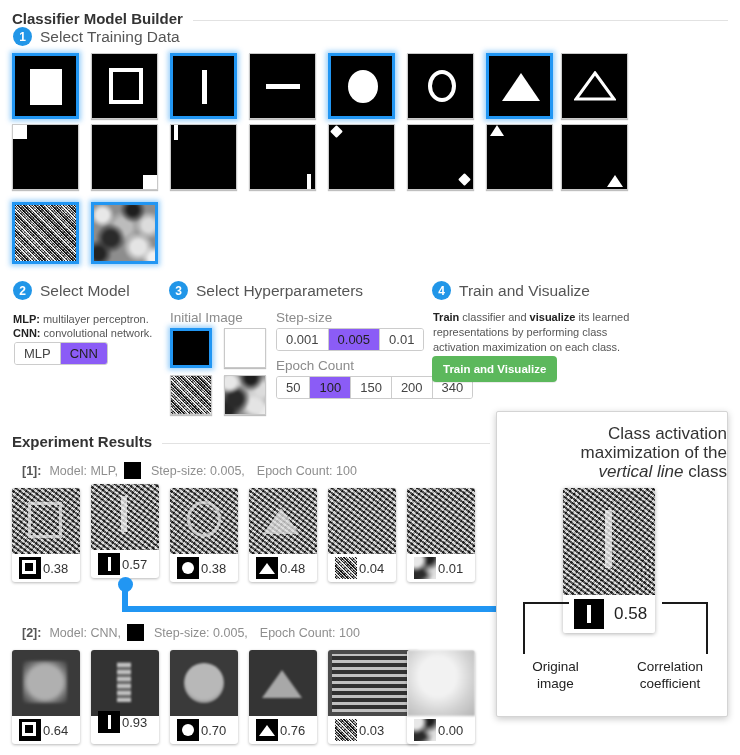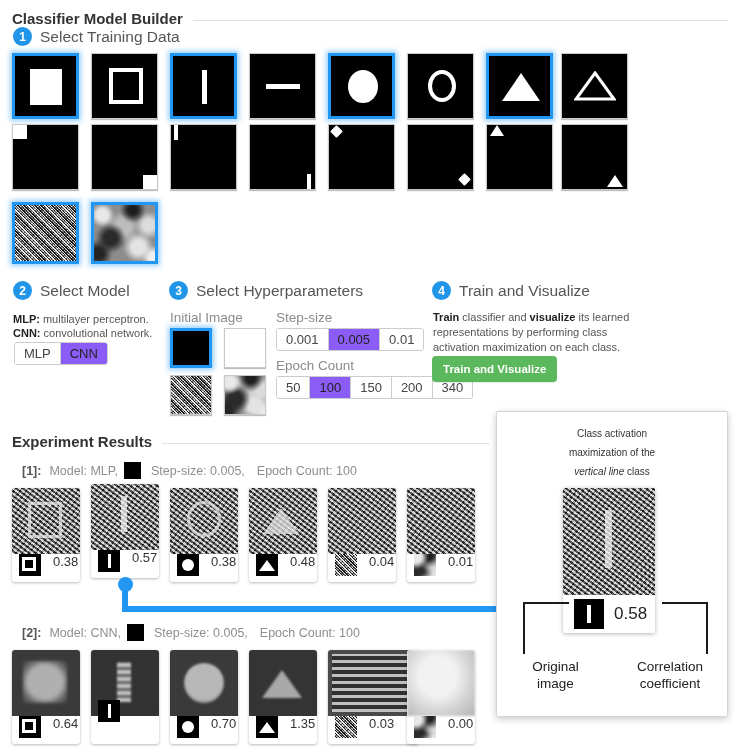--- a/index.html
+++ b/index.html
@@ -92,28 +92,28 @@
   .sublabel{position:absolute;font-size:13.5px;color:#8b8b8b;white-space:nowrap;}
 
   
   .exp-meta{position:absolute;display:flex;align-items:center;font-size:12.5px;color:#8e8e8e;white-space:nowrap;gap:0;}
   .exp-meta .idx{color:#555;font-weight:bold;margin-right:8px;}
   .exp-meta .seg{margin-right:12px;}
   .exp-meta .chipimg{width:17px;height:17px;background:#000;display:inline-block;margin:0 2px 0 4px;vertical-align:middle;}
 
   .rcard{position:absolute;background:#fff;border-radius:3px;
          box-shadow:0 1px 3px rgba(0,0,0,.28);overflow:hidden;}
-  .rcard .foot{position:absolute;left:0;right:0;bottom:0;display:flex;align-items:flex-start;gap:12px;padding-left:7px;}
+  .rcard .foot{position:absolute;left:0;right:0;bottom:0;display:flex;align-items:center;gap:2px;padding-left:7px;}
   .rcard .thumb{width:22px;height:22px;background:#000;position:relative;flex:none;overflow:hidden;}
   .rcard .val{font-size:13px;color:#333;}
 
   
   .callout{position:absolute;background:#fff;border:1px solid #d4d4d4;border-radius:2px;
            box-shadow:0 2px 7px rgba(0,0,0,.22);}
-  .callout .title{position:absolute;left:0;right:0;text-align:center;font-size:10px;line-height:19px;color:#333;}
+  .callout .title{position:absolute;left:0;right:0;text-align:right;font-size:17px;line-height:19px;color:#333;}
   .callout .title i{font-style:italic;}
   .callout .bigcard{position:absolute;background:#fff;box-shadow:0 1px 4px rgba(0,0,0,.3);border-radius:2px;overflow:hidden;}
   .callout .bigfoot{position:absolute;left:0;right:0;bottom:0;display:flex;align-items:center;gap:10px;padding-left:11px;}
   .callout .bigthumb{width:30px;height:30px;background:#000;position:relative;flex:none;}
   .callout .bigval{font-size:17px;color:#222;}
   .callout .anno{position:absolute;text-align:center;font-size:13.5px;line-height:17px;color:#222;}
   .bracket{position:absolute;}
   .bracket div{position:absolute;background:#1a1a1a;}
 
   .connector{position:absolute;}
@@ -389,21 +389,21 @@
   </div>
 
   <div class="rcard" style="left:249px;top:650px;width:68px;height:94px;">
     <div class="cam" style="left:0;right:0;top:0;height:66px;background:#343434;">
       <div class="ghost tri" style="left:13px;top:20px;border-left-width:20px;border-right-width:20px;border-bottom-width:28px;border-bottom-color:#cfcfcf;filter:blur(1.3px);"></div>
     </div>
     <div class="foot" style="height:28px;">
       <span class="thumb">
           <span class="tri" style="left:3px;top:6px;border-left-width:8px;border-right-width:8px;border-bottom-width:11px;"></span>
         </span>
-      <span class="val">1.35</span>
+      <span class="val">0.76</span>
     </div>
   </div>
 
   <div class="rcard" style="left:328px;top:650px;width:91px;height:94px;">
     <div class="cam" style="left:0;right:0;top:0;height:66px;background:#4a4a4a;">
       <div class="ghost" style="inset:4px;background-color:#555;background-image:repeating-linear-gradient(0deg,#e8e8e8 0 3px,#2a2a2a 3px 7px),repeating-linear-gradient(90deg,rgba(255,255,255,.5) 0 3px,rgba(0,0,0,.5) 3px 7px);filter:blur(.7px);"></div>
     </div>
     <div class="foot" style="height:28px;">
       <span class="thumb">
           <span class="noise-fine" style="position:absolute;inset:0;"></span>

